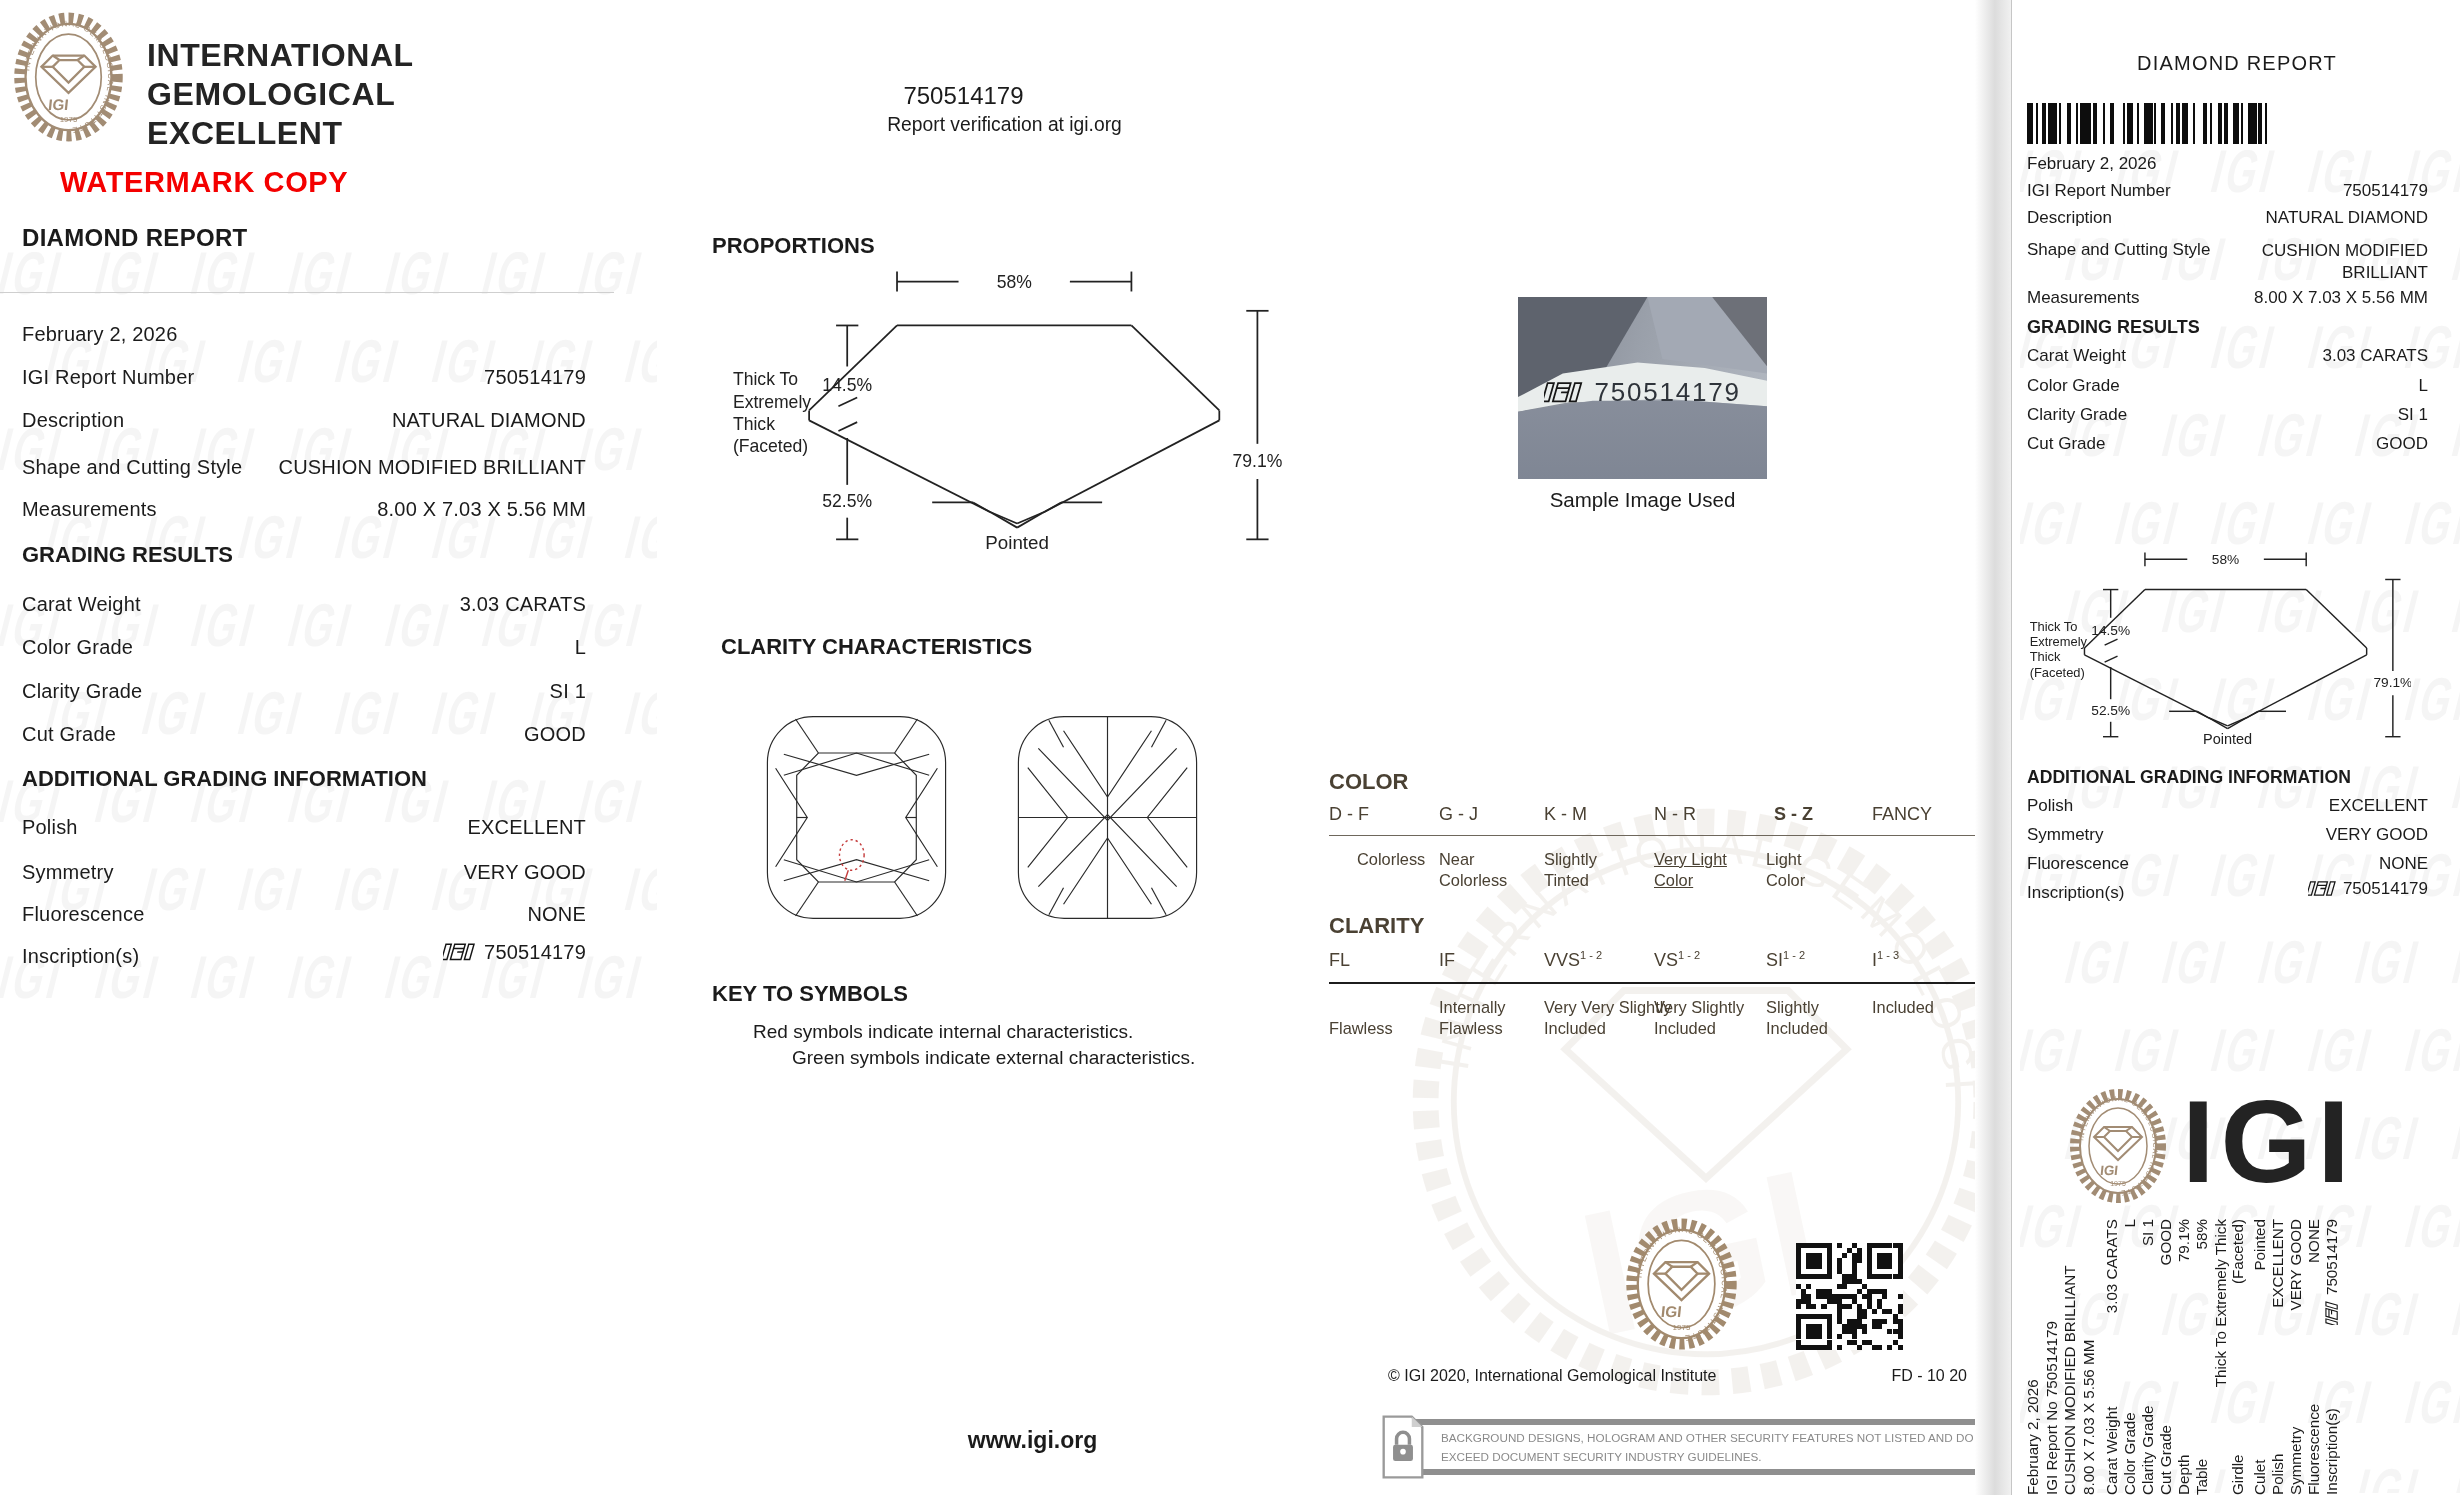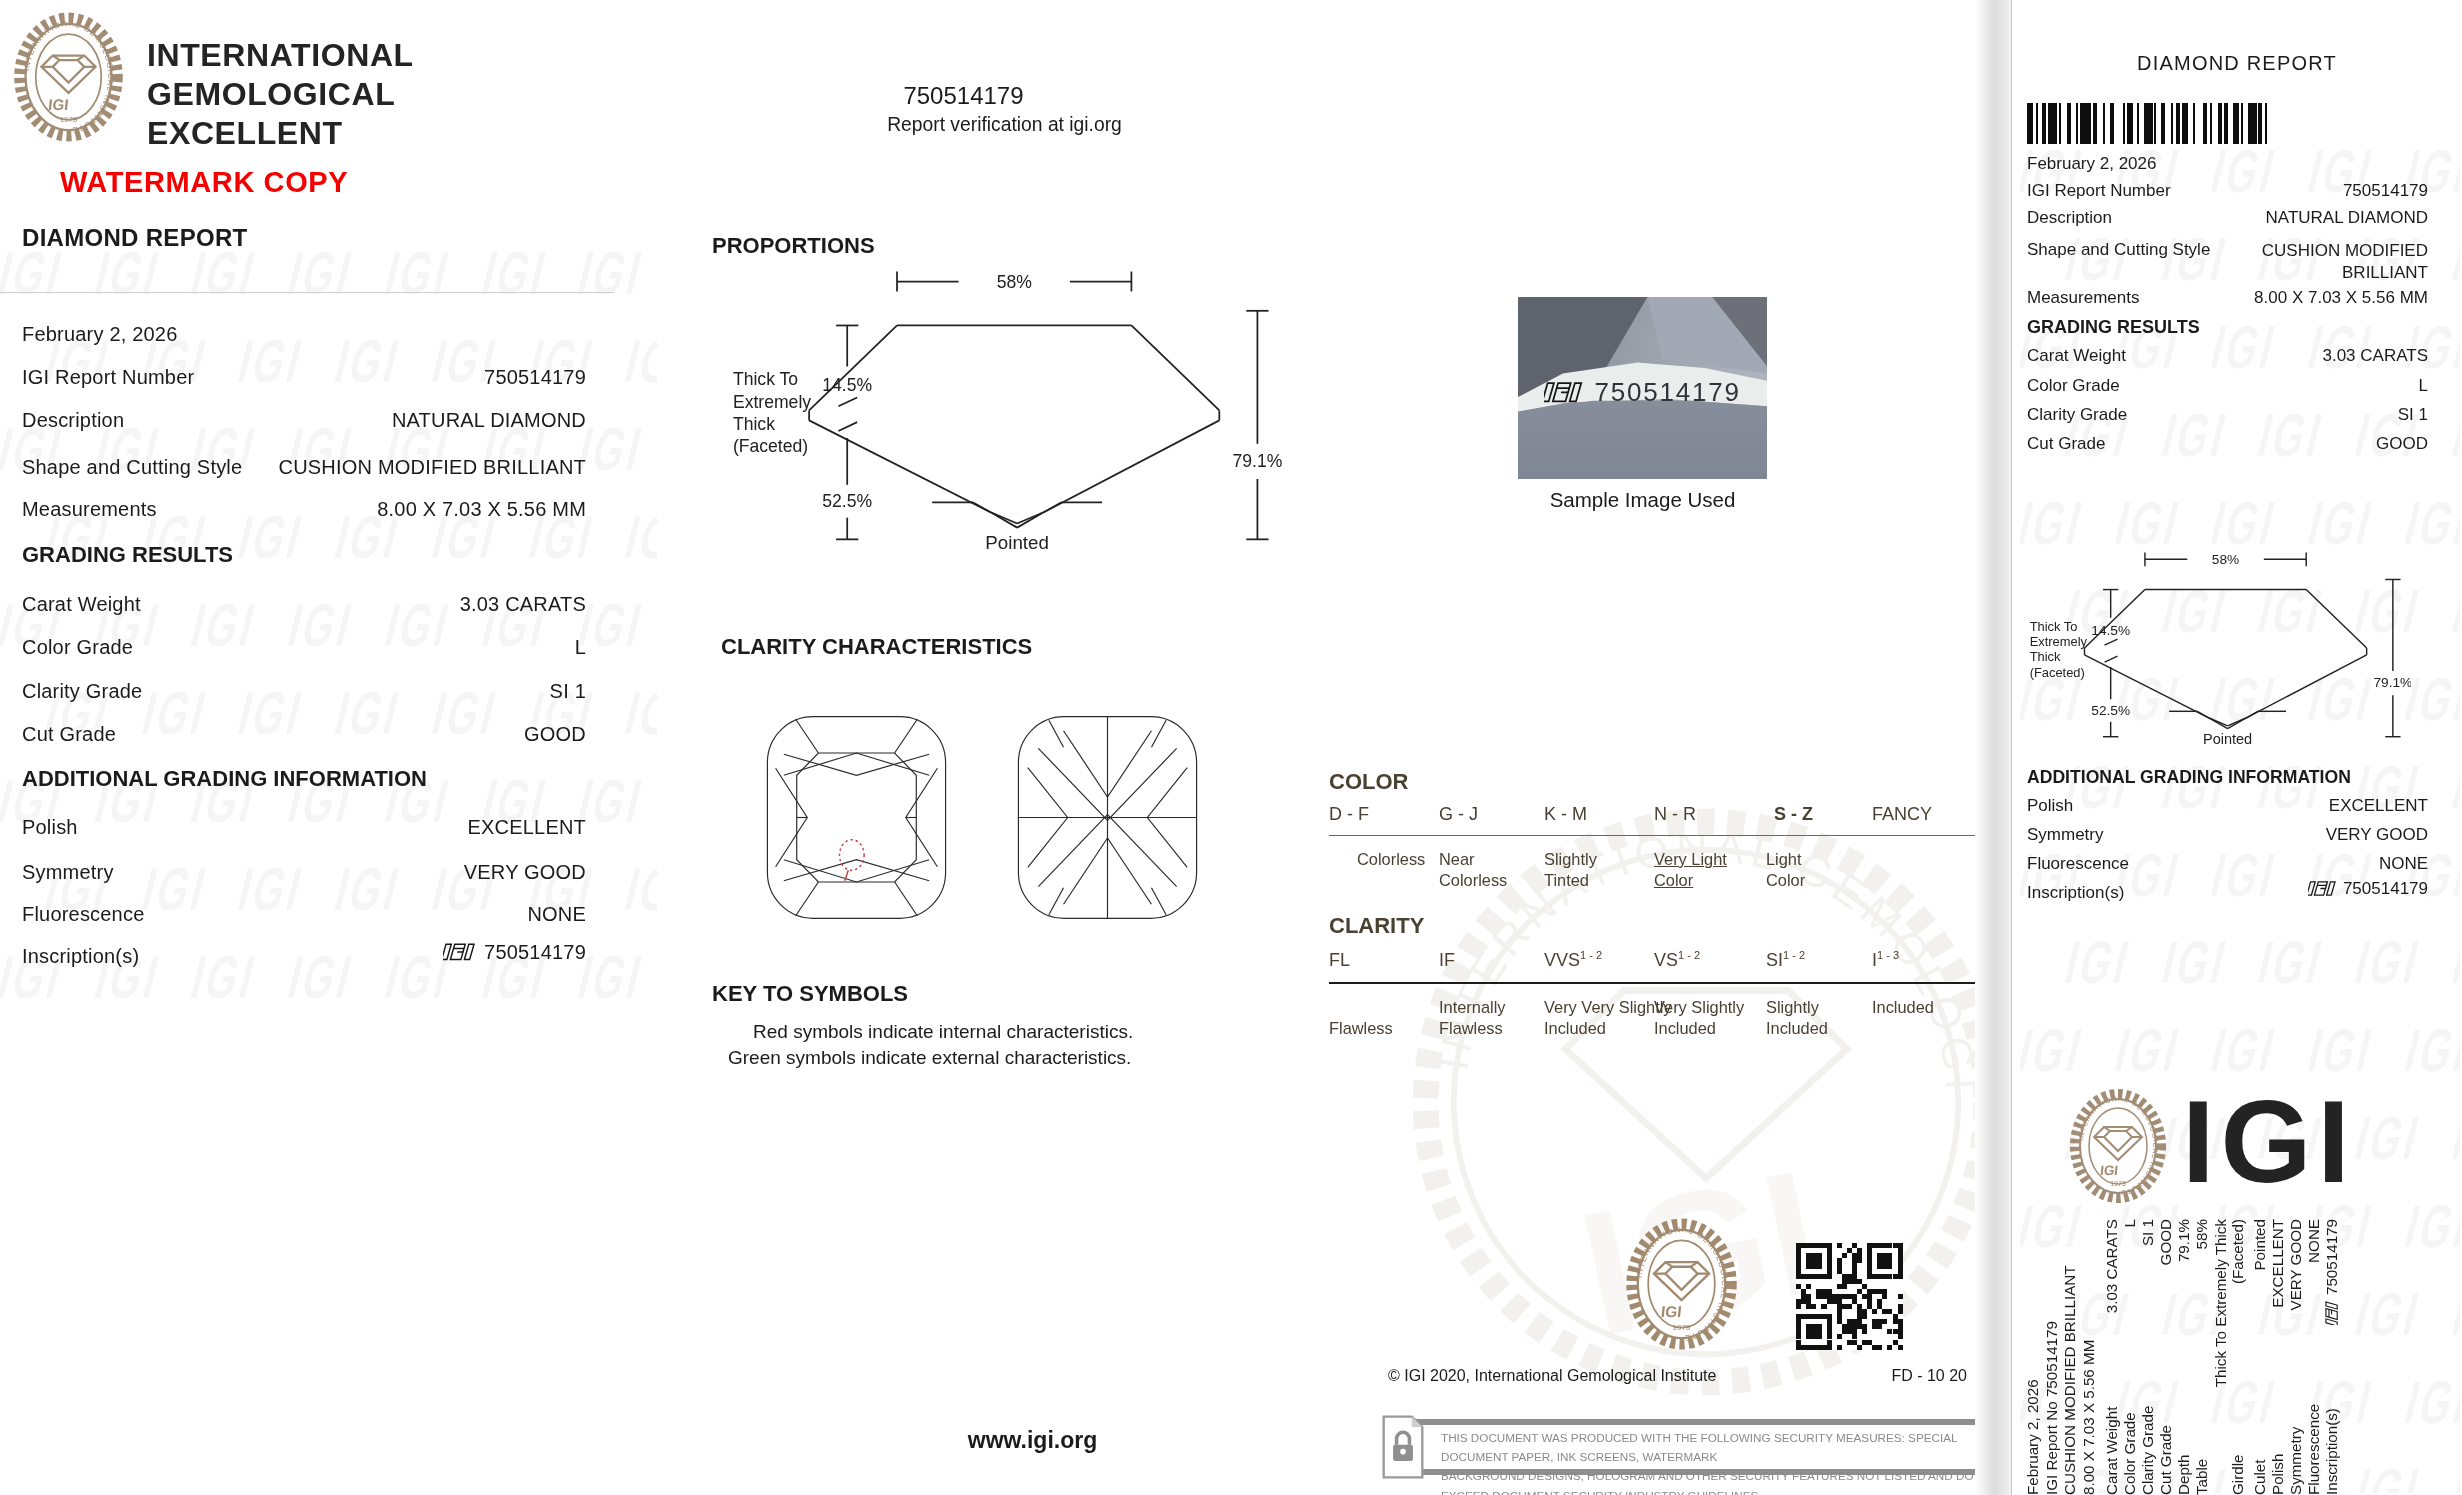--- a/index.html
+++ b/index.html
@@ -388,21 +388,21 @@
     <polyline points="296,95 228,180 296,265"></polyline>
     <line x1="60" y1="14" x2="85" y2="60"></line>
       <line x1="260" y1="14" x2="235" y2="60"></line>
     <line x1="60" y1="346" x2="85" y2="300"></line>
       <line x1="260" y1="346" x2="235" y2="300"></line>
   </g>
 </svg>
 
 <div class="abs b" data-name="key-to-symbols-heading" style="left:712px;top:981px;font-size:22px;">KEY TO SYMBOLS</div>
 <div class="abs" data-name="key-line-1" style="left:753px;top:1021px;font-size:19px;">Red symbols indicate internal characteristics.</div>
-<div class="abs" data-name="key-line-2" style="left:728px;top:1047px;font-size:19px;">Green symbols indicate external characteristics.</div>
+<div class="abs" data-name="key-line-2" style="left:792px;top:1047px;font-size:19px;">Green symbols indicate external characteristics.</div>
 
 <div class="abs" data-name="diamond-photo" style="left:1518px;top:297px;width:249px;height:182px;overflow:hidden;background:linear-gradient(105deg,#7d828c 0%,#9aa0aa 45%,#b4bac3 100%);">
   <div class="abs" data-name="photo-facet" style="inset:0;background:#5e636d;clip-path:polygon(0 0,52% 0,34% 42%,0 58%);"></div>
   <div class="abs" data-name="photo-facet" style="inset:0;background:#a3a9b4;clip-path:polygon(52% 0,100% 0,100% 42%,58% 34%);"></div>
   <div class="abs" data-name="photo-facet" style="inset:0;background:#6d7078;clip-path:polygon(78% 0,100% 0,100% 38%);"></div>
   <div class="abs" data-name="photo-facet" style="inset:0;background:#e9edec;clip-path:polygon(0 55%,18% 42%,48% 36%,75% 39%,100% 46%,100% 60%,60% 56%,20% 58%,0 63%);"></div>
   <div class="abs" data-name="photo-facet" style="inset:0;background:linear-gradient(180deg,#9298a4,#7f8694);clip-path:polygon(0 63%,30% 57%,70% 57%,100% 60%,100% 100%,0 100%);"></div>
   <div class="abs" data-name="photo-inscription-overlay" style="left:0;top:44%;width:100%;display:flex;justify-content:center;align-items:center;gap:8.2px;color:#2e333a;">
     <svg data-name="igi-inscription-icon" width="42" height="26" viewBox="0 0 60 34">
         <use href="#igimark"></use>
@@ -670,21 +670,20 @@
   </div>
 
 <div class="abs" data-name="copyright" style="left:1388px;top:1367px;font-size:16px;">© IGI 2020, International Gemological Institute</div>
 <div class="abs" data-name="form-code" style="left:1850px;top:1367px;width:117px;text-align:right;font-size:16px;">FD - 10 20</div>
 
 <div class="abs b" data-name="website" style="left:915px;top:1427px;width:235px;text-align:center;font-size:23px;">www.igi.org</div>
 
 <div class="abs" data-name="security-strip" style="left:1391px;top:1419px;width:607px;height:56px;background:#8f8f8f;">
   <div class="abs" data-name="security-strip-inner" style="left:5.9px;top:5.9px;right:5.9px;bottom:5.9px;background:#ffffff;"></div>
   <div class="abs" data-name="security-text" style="left:50px;top:8.8px;font-size:11.7px;line-height:19.3px;color:#8a8a8a;">
-    <div>THIS DOCUMENT WAS PRODUCED WITH THE FOLLOWING SECURITY MEASURES:  SPECIAL DOCUMENT PAPER, INK SCREENS, WATERMARK</div>
     <div>BACKGROUND DESIGNS, HOLOGRAM AND OTHER SECURITY FEATURES NOT LISTED AND DO EXCEED DOCUMENT SECURITY INDUSTRY GUIDELINES.</div>
   </div>
 </div>
 <svg class="abs" data-name="security-lock-icon" style="left:1379px;top:1414px;" width="48" height="66" viewBox="0 0 41 56">
   <path d="M4 2 h24 l9 9 v43 h-33 z" fill="#ffffff" stroke="#9a9a9a" stroke-width="2"></path>
   <path d="M28 2 v9 h9 z" fill="#cfcfcf"></path>
   <rect x="12" y="26" width="17" height="14" rx="2" fill="#8f8f8f"></rect>
   <path d="M15 26 v-5 a5 5 0 0 1 11 0 v5" fill="none" stroke="#8f8f8f" stroke-width="3"></path>
   <circle cx="20.5" cy="32" r="2.4" fill="#fff"></circle>
 </svg>

